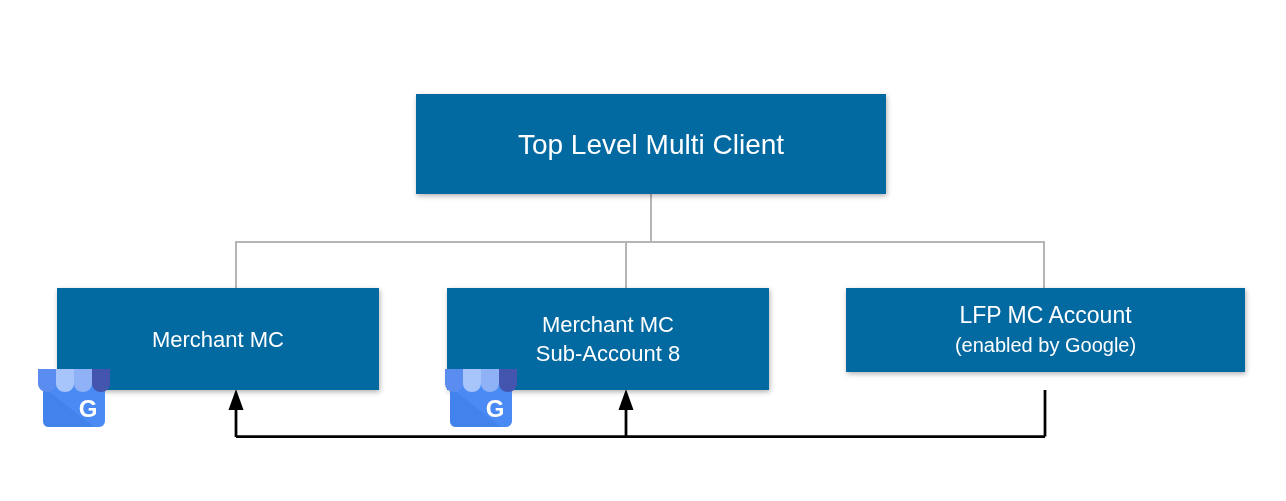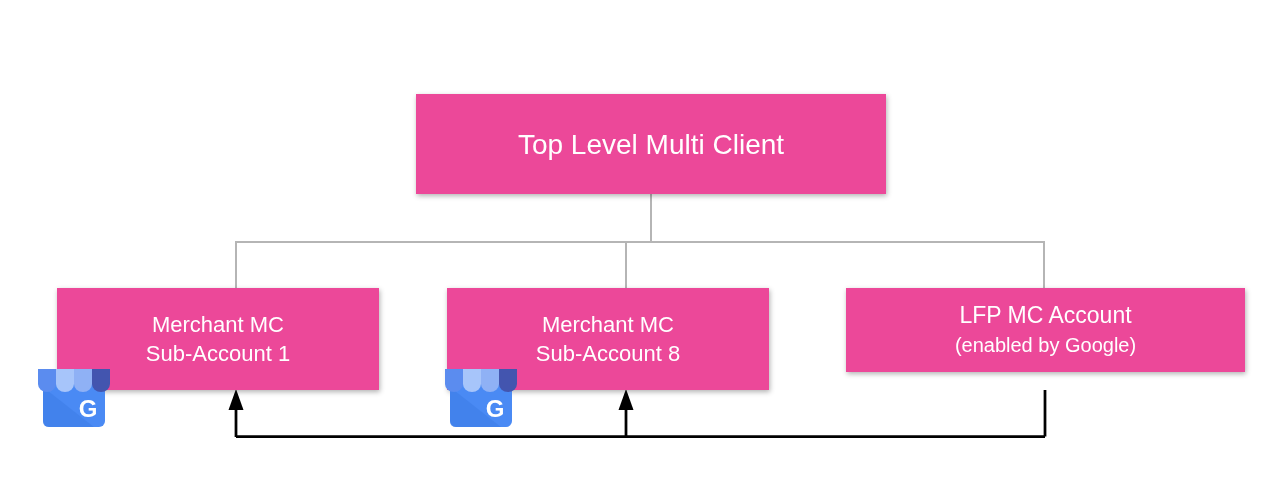--- a/index.html
+++ b/index.html
@@ -18,21 +18,21 @@
   svg.connectors {
     position: absolute;
     left: 0;
     top: 0;
     width: 1286px;
     height: 501px;
     pointer-events: none;
   }
   .node {
     position: absolute;
-    background: #ec4899;
+    background: #0369a1;
     color: #ffffff;
     display: flex;
     flex-direction: column;
     align-items: center;
     justify-content: center;
     text-align: center;
     box-shadow: 1px 2px 5px rgba(0,0,0,0.30);
   }
   .node .line { display: block; }
   .node-mca {
@@ -74,21 +74,20 @@
     <polygon points="236,389 228.5,410 243.5,410" fill="#000000"></polygon>
     <polygon points="626,389 618.5,410 633.5,410" fill="#000000"></polygon>
   </svg>
 
   <div class="node node-mca">
     <span class="line line1">Top Level Multi Client</span>
   </div>
 
   <div class="node node-sub node-sub1">
     <span class="line line1">Merchant MC</span>
-    <span class="line line2">Sub-Account 1</span>
   </div>
 
   <div class="node node-sub node-sub2">
     <span class="line line1">Merchant MC</span>
     <span class="line line2">Sub-Account 8</span>
   </div>
 
   <div class="node node-lfp">
     <span class="line line1">LFP MC Account</span>
     <span class="line line2">(enabled by Google)</span>

